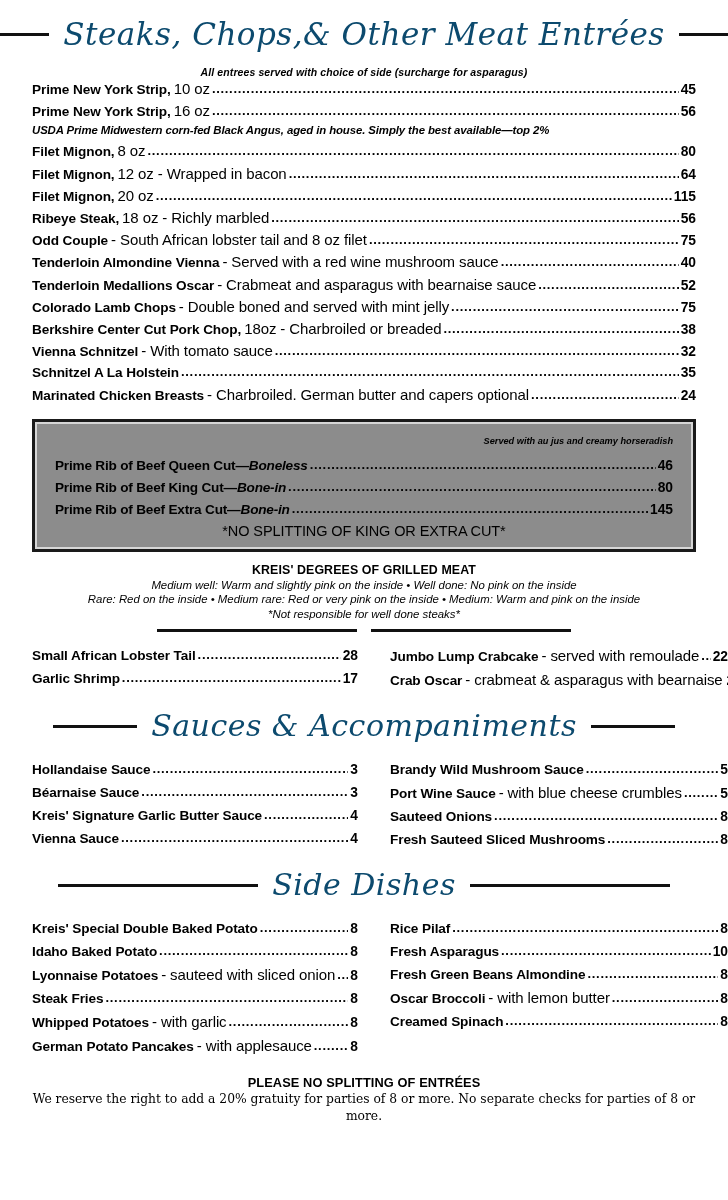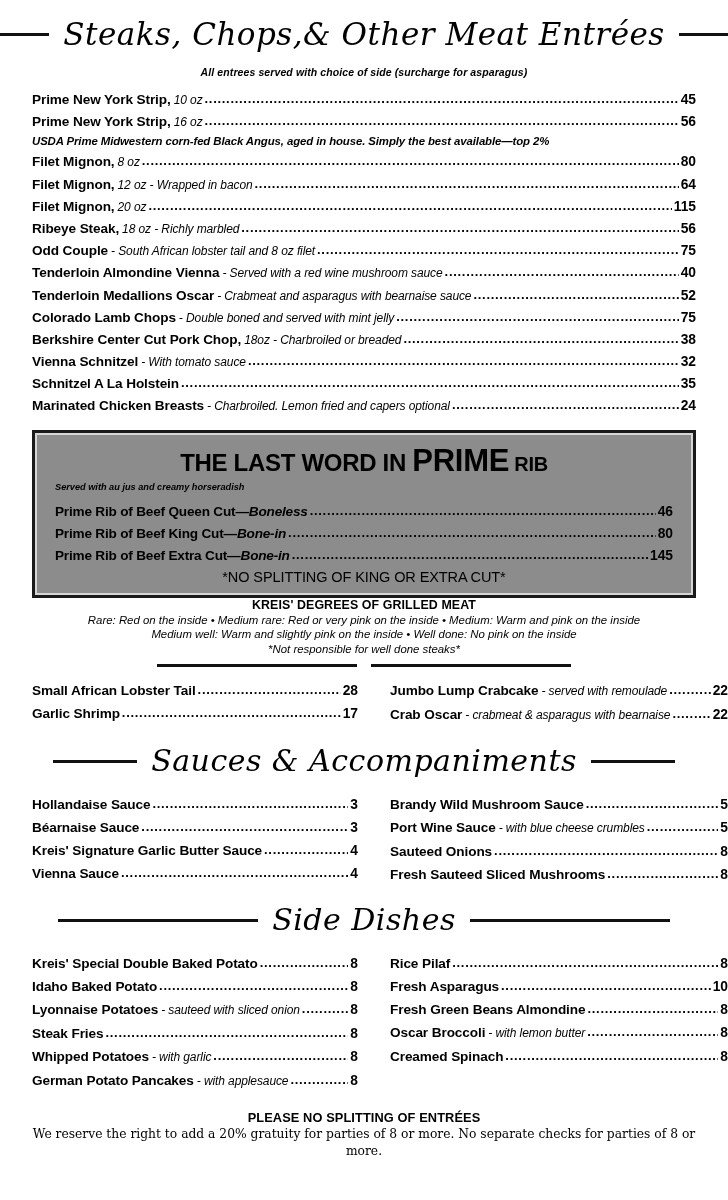--- a/index.html
+++ b/index.html
@@ -37,53 +37,52 @@
     flex: 0 0 auto;
     width: 84px;
   }
   .section-head.wide .rule { width: 200px; }
   .section-head .script {
     font-family: "DejaVu Serif", "Liberation Serif", serif;
     font-style: italic;
     font-weight: 400;
     white-space: nowrap;
     letter-spacing: .5px;
-    color: #000000;
+    color: #0c4a6e;
   }
   .head-main .script { font-size: 31px; line-height: 40px; }
   .head-sub .script  { font-size: 30px; line-height: 40px; }
 
   .subtitle {
     text-align: center;
     font-size: 10.5px;
     font-style: italic;
     font-weight: 600;
     letter-spacing: .1px;
     margin-top: 12px;
   }
 
   
-  .rows { margin-top: 11px; }
+  .rows { }
   .row {
     display: flex;
     align-items: baseline;
     width: 100%;
     line-height: 15px;
     padding: 3.1px 0;
     font-size: 13.6px;
   }
   .row .nm {
     font-weight: bold;
     white-space: nowrap;
     letter-spacing: -0.1px;
   }
   .row .ds {
-    font-style: italic;
     font-weight: 400;
-    font-size: 12px;
+    font-size: 15px;
     white-space: nowrap;
     margin-left: 3px;
     letter-spacing: -0.1px;
   }
   .row .dots {
     flex: 1 1 auto;
     overflow: hidden;
     white-space: nowrap;
     margin: 0 2px;
     font-weight: bold;
@@ -119,40 +118,40 @@
     text-align: center;
     font-weight: bold;
     line-height: 30px;
     letter-spacing: -0.3px;
     white-space: nowrap;
   }
   .prime-title .t1 { font-size: 24px; }
   .prime-title .t2 { font-size: 31px; }
   .prime-title .t3 { font-size: 20px; }
   .prime-sub {
-    text-align: left;
+    text-align: right;
     font-size: 9.2px;
     font-style: italic;
     font-weight: 600;
     margin-top: 1px;
     margin-bottom: 9px;
   }
   .prime-box .row { padding: 3.4px 0; font-size: 13.6px; }
   .prime-box .row .nm { letter-spacing: -0.2px; }
   .prime-box .row .nm em { font-style: italic; }
   .prime-warn {
     text-align: center;
     font-weight: normal;
     font-size: 14.5px;
     margin-top: 3px;
     letter-spacing: -0.1px;
   }
 
   
-  .degrees { margin-top: 0; text-align: center; }
+  .degrees { margin-top: 11px; text-align: center; }
   .degrees .dh {
     font-weight: bold;
     font-size: 12.4px;
     letter-spacing: .1px;
     line-height: 15px;
   }
   .degrees .dl {
     font-style: italic;
     font-size: 11.4px;
     line-height: 14.5px;
@@ -272,30 +271,27 @@
         <span class="dots">............................................................................................................................................................................................................................</span>
         <span class="pr">32</span>
       </div>
       <div class="row">
         <span class="nm">Schnitzel A La Holstein</span>
         <span class="dots">............................................................................................................................................................................................................................</span>
         <span class="pr">35</span>
       </div>
       <div class="row">
         <span class="nm">Marinated Chicken Breasts</span>
-        <span class="ds">- Charbroiled. Lemon fried and capers optional</span>
+        <span class="ds">- Charbroiled. German butter and capers optional</span>
         <span class="dots">............................................................................................................................................................................................................................</span>
         <span class="pr">24</span>
       </div>
     </div>
 
   <div class="prime-box">
-    <div class="prime-title">
-      <span class="t1">THE LAST WORD IN </span><span class="t2">PRIME</span><span class="t3"> RIB</span>
-    </div>
     <div class="prime-sub">Served with au jus and creamy horseradish</div>
     <div id="prime-rows">
         <div class="row">
           <span class="nm">Prime Rib of Beef Queen Cut—<em>Boneless</em></span>
           <span class="dots">............................................................................................................................................................................................................................</span>
           <span class="pr">46</span>
         </div>
         <div class="row">
           <span class="nm">Prime Rib of Beef King Cut—<em>Bone-in</em></span>
           <span class="dots">............................................................................................................................................................................................................................</span>
@@ -305,22 +301,22 @@
           <span class="nm">Prime Rib of Beef Extra Cut—<em>Bone-in</em></span>
           <span class="dots">............................................................................................................................................................................................................................</span>
           <span class="pr">145</span>
         </div>
       </div>
     <div class="prime-warn">*NO SPLITTING OF KING OR EXTRA CUT*</div>
   </div>
 
   <div class="degrees">
     <div class="dh">KREIS' DEGREES OF GRILLED MEAT</div>
+    <div class="dl">Medium well: Warm and slightly pink on the inside • Well done: No pink on the inside</div>
     <div class="dl">Rare: Red on the inside • Medium rare: Red or very pink on the inside • Medium: Warm and pink on the inside</div>
-    <div class="dl">Medium well: Warm and slightly pink on the inside • Well done: No pink on the inside</div>
     <div class="dl">*Not responsible for well done steaks*</div>
   </div>
 
   <div class="spacer-8"></div>
   <div class="section-head head-sub wide">
     <span class="rule"></span>
     <span class="rule"></span>
   </div>
   <div class="cols">
     <div class="col left" id="add-left">

